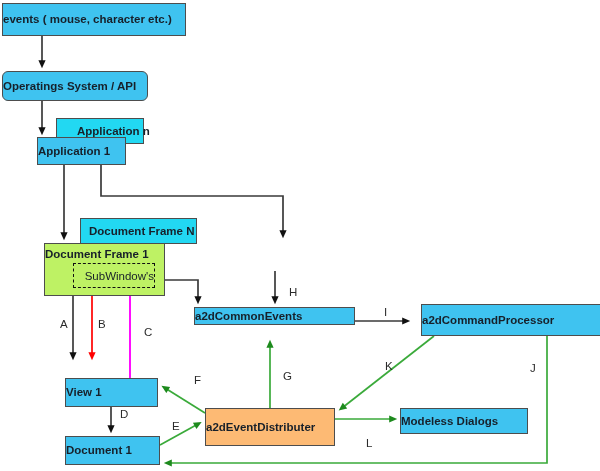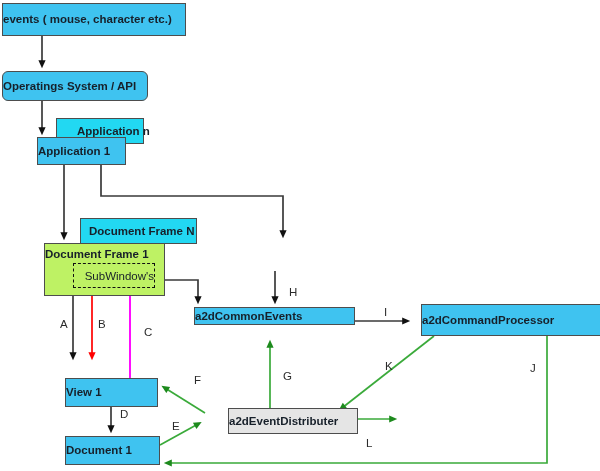--- a/index.html
+++ b/index.html
@@ -155,22 +155,25 @@
     </div>
   <div class="node" style="left: 194px; top: 307px; width: 161px; height: 18px; background: rgb(63, 195, 240); border-color: rgb(77, 77, 77);">
       <span>a2dCommonEvents</span>
     </div>
   <div class="node" style="left: 413px; top: 304px; width: 183px; height: 32px; background: rgb(63, 195, 240); border-color: rgb(77, 77, 77); margin-left: 8px;">
       <span>a2dCommandProcessor</span>
     </div>
   <div class="node" style="left: 65px; top: 363px; width: 93px; height: 29px; background: rgb(63, 195, 240); border-color: rgb(77, 77, 77); margin-top: 15px;">
       <span>View 1</span>
     </div>
-  <div class="node" style="left: 205px; top: 408px; width: 130px; height: 26px; background: #e5e5e5; border-color: rgb(77, 77, 77); margin-left: 23px;">
+  <div class="node" style="left: 205px; top: 408px; width: 130px; height: 38px; background: #fdba74; border-color: rgb(77, 77, 77);">
       <span>a2dEventDistributer</span>
+    </div>
+  <div class="node" style="left: 400px; top: 408px; width: 128px; height: 26px; background: rgb(63, 195, 240); border-color: rgb(77, 77, 77);">
+      <span>Modeless Dialogs</span>
     </div>
   <div class="node" style="left: 65px; top: 436px; width: 95px; height: 29px; background: rgb(63, 195, 240); border-color: rgb(77, 77, 77);">
       <span>Document 1</span>
     </div>
 
   <div class="subwindow" style="left: 73px; top: 263px; width: 82px; height: 25px;">
       <span>SubWindow's</span>
     </div>
 
   <div class="elabel" style="left: 60px; top: 318px;">A</div>

